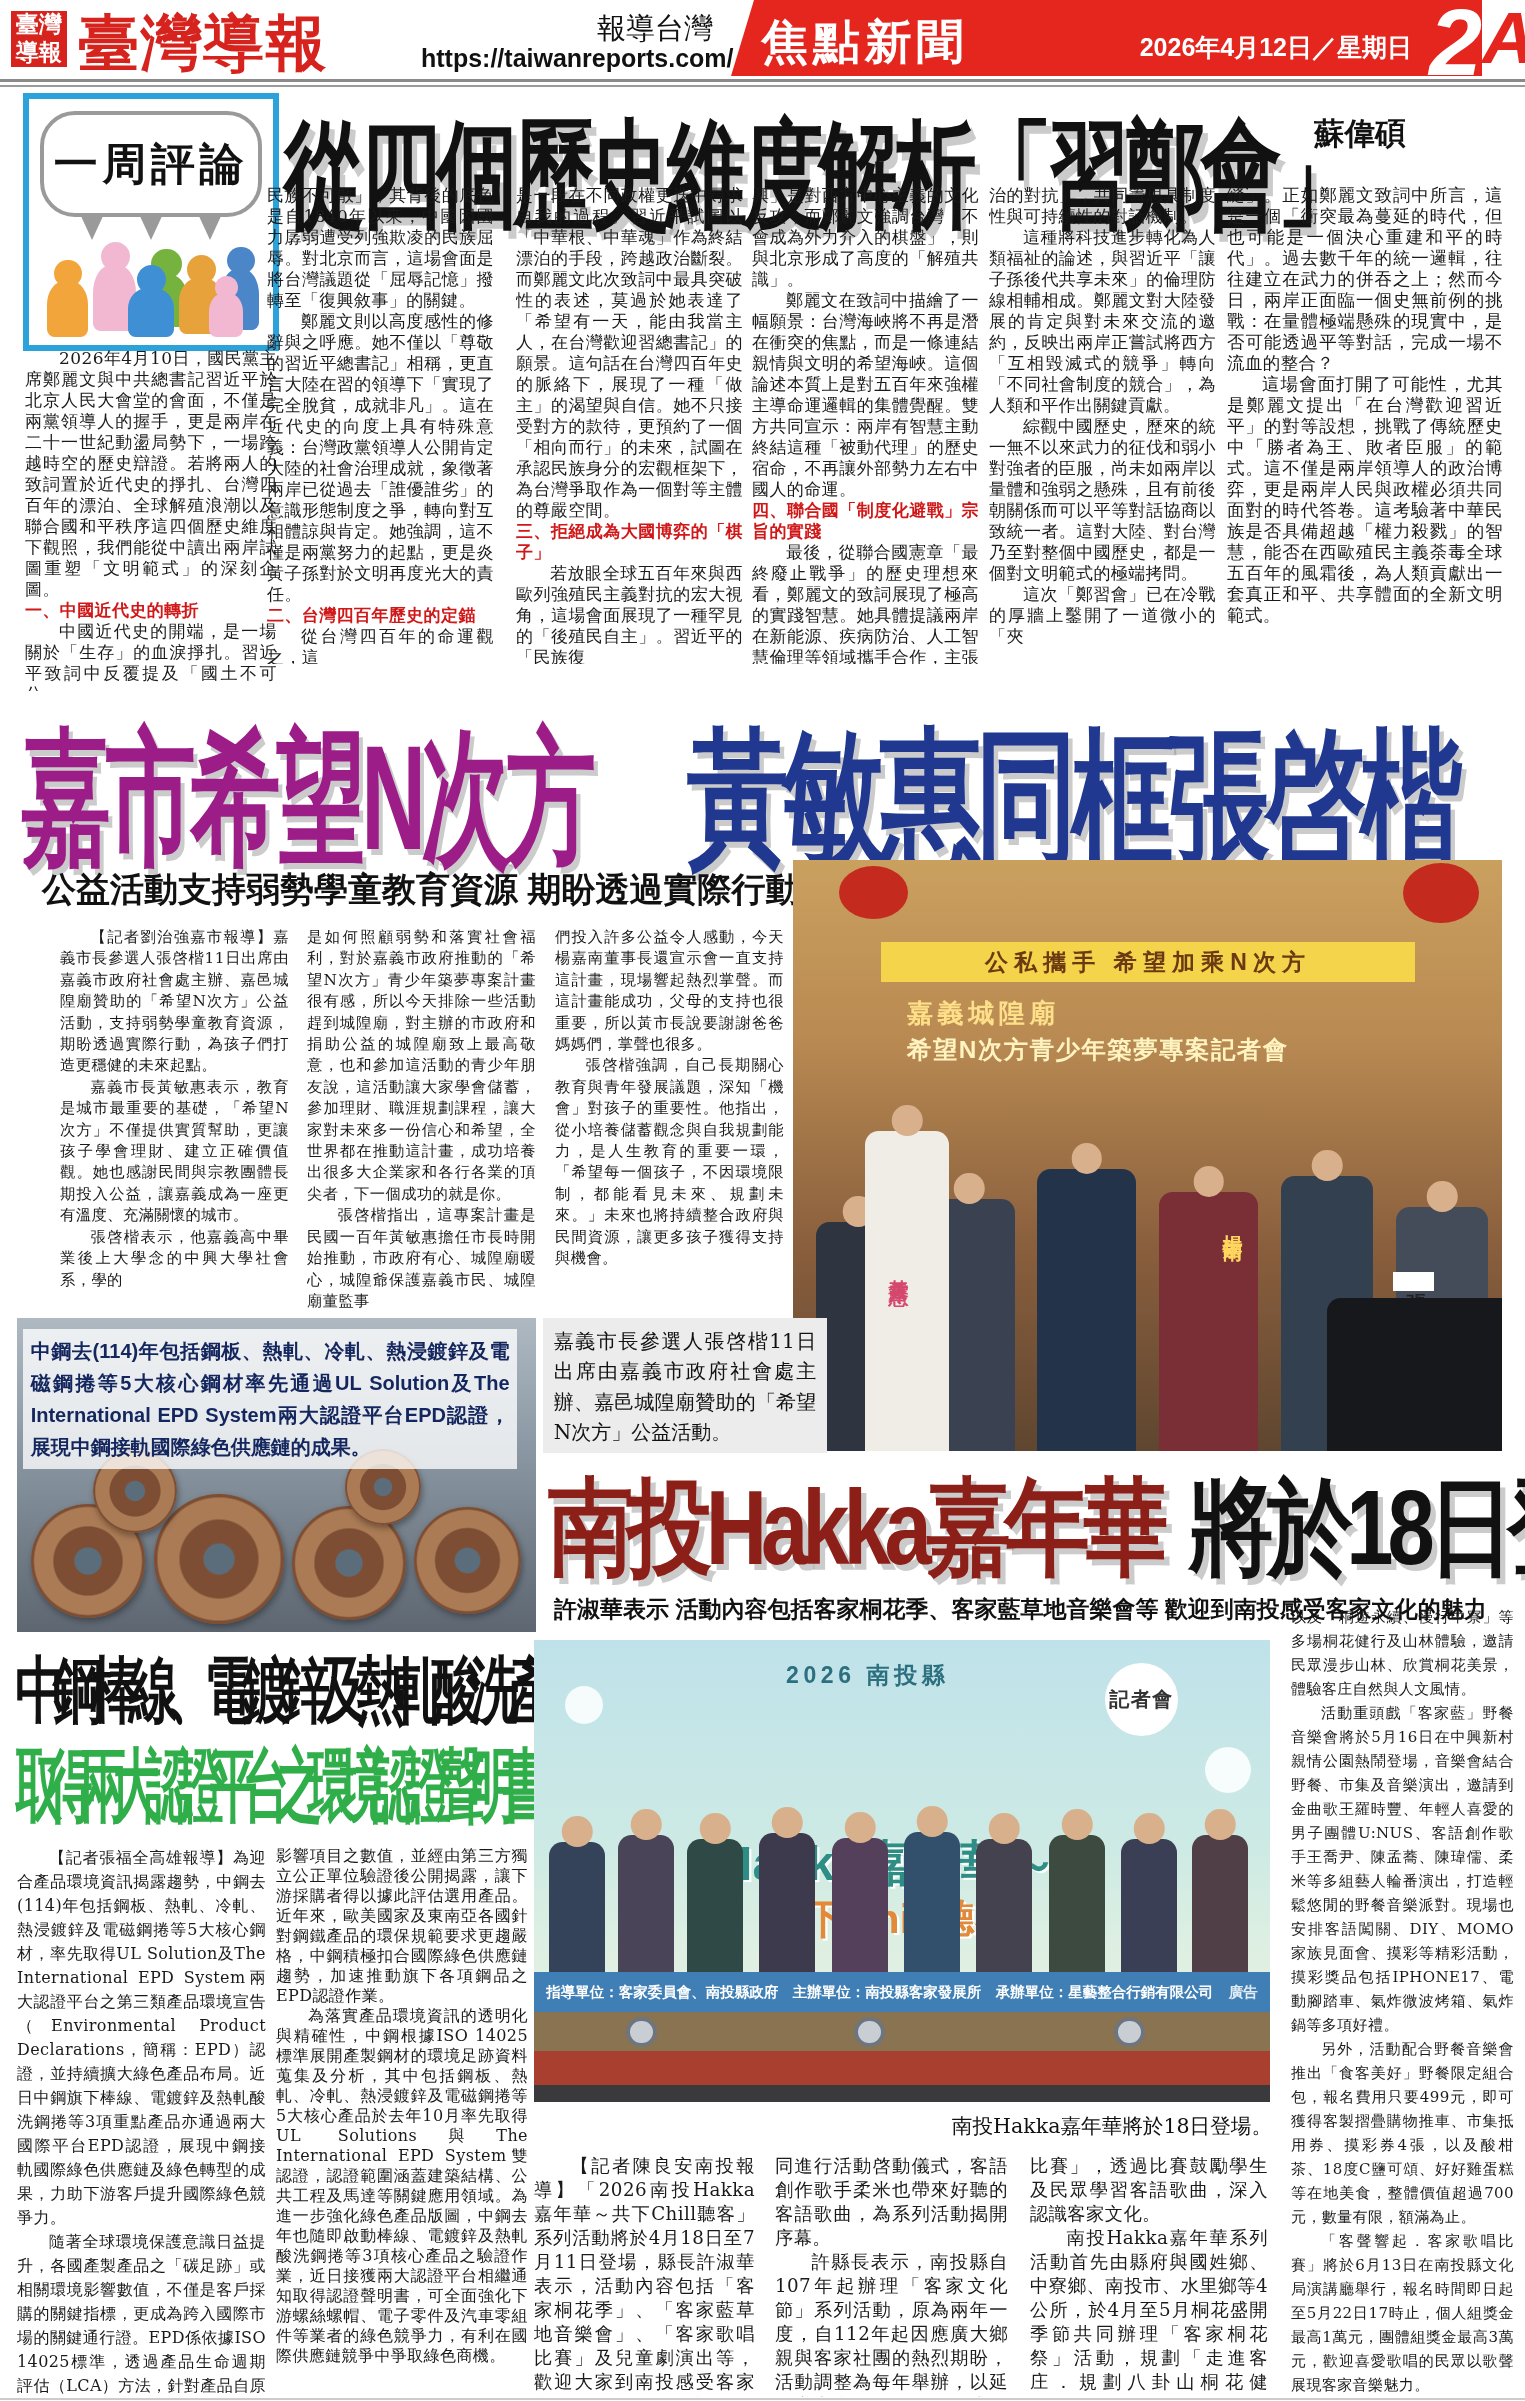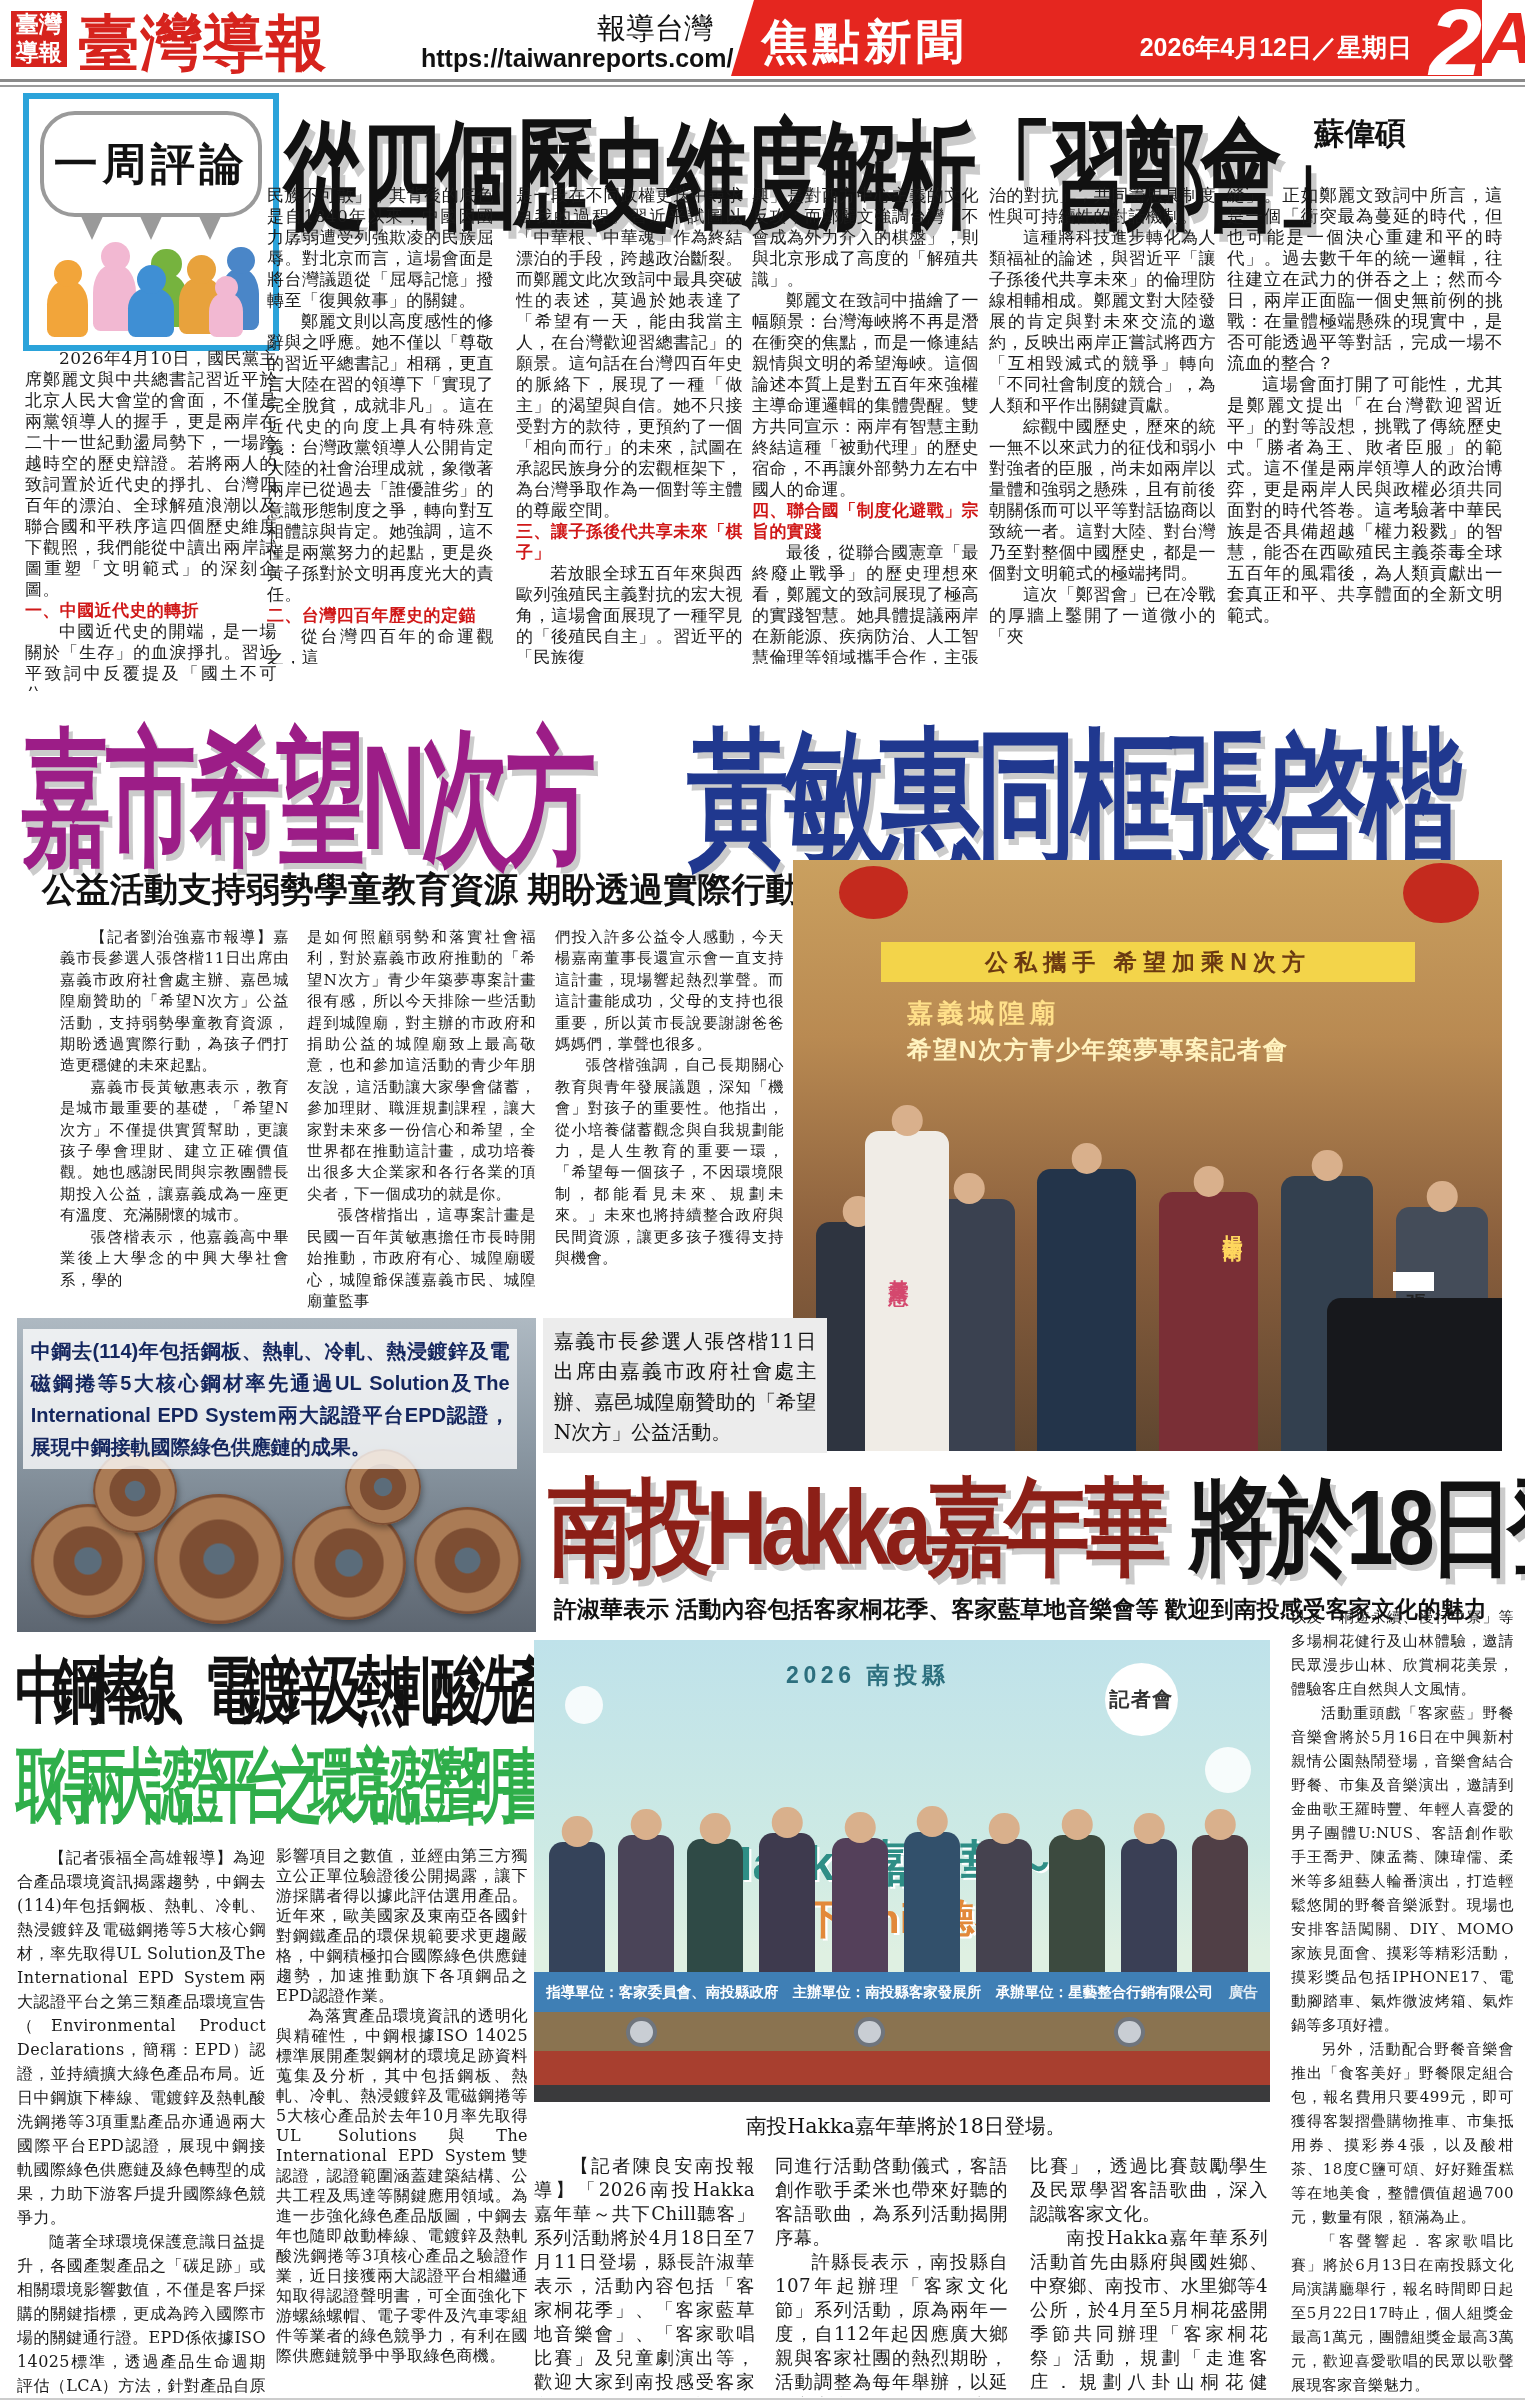--- a/index.html
+++ b/index.html
@@ -83,21 +83,21 @@
       <p class="seg seg-p">中國近代史的開端，是一場關於「生存」的血淚掙扎。習近平致詞中反覆提及「國土不可分、</p>
     </div>
   <div class="abs col" style="left:267px;top:185px;width:227px;height:479px;">
       <p class="seg seg-c">民族不可散」，其背後的底色是自1840年以來，中國因國力孱弱遭受列強欺凌的民族屈辱。對北京而言，這場會面是將台灣議題從「屈辱記憶」撥轉至「復興敘事」的關鍵。</p>
       <p class="seg seg-p">鄭麗文則以高度感性的修辭與之呼應。她不僅以「尊敬的習近平總書記」相稱，更直言大陸在習的領導下「實現了完全脫貧，成就非凡」。這在近代史的向度上具有特殊意義：台灣政黨領導人公開肯定大陸的社會治理成就，象徵著兩岸已從過去「誰優誰劣」的意識形態制度之爭，轉向對互相體諒與肯定。她強調，這不僅是兩黨努力的起點，更是炎黃子孫對於文明再度光大的責任。</p>
       <p class="seg seg-h">二、台灣四百年歷史的定錨</p>
       <p class="seg seg-p">從台灣四百年的命運觀之，這</p>
     </div>
   <div class="abs col" style="left:516px;top:185px;width:227px;height:479px;">
       <p class="seg seg-c">是一段在不同政權更迭中尋求自我的過程。習近平試圖以「中華根、中華魂」作為終結漂泊的手段，跨越政治斷裂。而鄭麗文此次致詞中最具突破性的表述，莫過於她表達了「希望有一天，能由我當主人，在台灣歡迎習總書記」的願景。這句話在台灣四百年史的脈絡下，展現了一種「做主」的渴望與自信。她不只接受對方的款待，更預約了一個「相向而行」的未來，試圖在承認民族身分的宏觀框架下，為台灣爭取作為一個對等主體的尊嚴空間。</p>
-      <p class="seg seg-h">三、讓子孫後代共享未來「棋子」</p>
+      <p class="seg seg-h">三、拒絕成為大國博弈的「棋子」</p>
       <p class="seg seg-p">若放眼全球五百年來與西歐列強殖民主義對抗的宏大視角，這場會面展現了一種罕見的「後殖民自主」。習近平的「民族復</p>
     </div>
   <div class="abs col" style="left:752px;top:185px;width:227px;height:479px;">
       <p class="seg seg-c">興」是對西方中心主義的文化反攻；而鄭麗文強調台灣「不會成為外力介入的棋盤」，則與北京形成了高度的「解殖共識」。</p>
       <p class="seg seg-p">鄭麗文在致詞中描繪了一幅願景：台灣海峽將不再是潛在衝突的焦點，而是一條連結親情與文明的希望海峽。這個論述本質上是對五百年來強權主導命運邏輯的集體覺醒。雙方共同宣示：兩岸有智慧主動終結這種「被動代理」的歷史宿命，不再讓外部勢力左右中國人的命運。</p>
       <p class="seg seg-h">四、聯合國「制度化避戰」宗旨的實踐</p>
       <p class="seg seg-p">最後，從聯合國憲章「最終廢止戰爭」的歷史理想來看，鄭麗文的致詞展現了極高的實踐智慧。她具體提議兩岸在新能源、疾病防治、人工智慧倫理等領域攜手合作，主張兩岸應「超越政</p>
     </div>
   <div class="abs col" style="left:989px;top:185px;width:227px;height:479px;">
       <p class="seg seg-c">治的對抗」，共同籌思具制度性與可持續性的對話機制。</p>
@@ -240,21 +240,21 @@
     </div>
     <div class="abs" style="left:0;bottom:50px;width:100%;height:40px;background:#8a7350;">
       <div class="abs" style="left:92px;top:4.6px;width:30.5px;height:30.5px;border-radius:50%;background:#c9ced4;border:4.6px solid #6f757d;box-sizing:border-box;"></div>
       <div class="abs" style="left:320px;top:4.6px;width:30.5px;height:30.5px;border-radius:50%;background:#c9ced4;border:4.6px solid #6f757d;box-sizing:border-box;"></div>
       <div class="abs" style="left:580px;top:4.6px;width:30.5px;height:30.5px;border-radius:50%;background:#c9ced4;border:4.6px solid #6f757d;box-sizing:border-box;"></div>
     </div>
     <div class="abs" style="left:0;bottom:17px;width:100%;height:34px;background:#a83f2f;"></div>
     <div class="abs" style="left:0;bottom:0;width:100%;height:17px;background:#3a3a3c;"></div>
   </div>
 
-  <div class="abs" style="left:746px;top:2112px;width:526px;font-size:20.6px;color:#111;">南投Hakka嘉年華將於18日登場。</div>
+  <div class="abs" style="left:746px;top:2112px;width:526px;font-size:20.6px;color:#111;text-align:right;">南投Hakka嘉年華將於18日登場。</div>
 
   <div class="abs col" style="left:534px;top:2154px;width:221px;height:243px;font-size:18.3px;line-height:24px;">
       <p class="seg seg-p">【記者陳良安南投報導】「2026南投Hakka嘉年華～共下Chill聽客」系列活動將於4月18日至7月11日登場，縣長許淑華表示，活動內容包括「客家桐花季」、「客家藍草地音樂會」、「客家歌唱比賽」及兒童劇演出等，歡迎大家到南投感受客家文化的魅力。日前許縣長與縣議員黃春麟、國姓鄉長邱美玲、中寮鄉長廖宜賢等出席貴賓共</p>
     </div>
   <div class="abs col" style="left:775px;top:2154px;width:233px;height:243px;font-size:18.3px;line-height:24px;">
       <p class="seg seg-c">同進行活動啓動儀式，客語創作歌手柔米也帶來好聽的客語歌曲，為系列活動揭開序幕。</p>
       <p class="seg seg-p">許縣長表示，南投縣自107年起辦理「客家文化節」系列活動，原為兩年一度，自112年起因應廣大鄉親與客家社團的熱烈期盼，活動調整為每年舉辦，以延續客家文化的傳承與推廣；今年度擴大辦理、延長活動時間，並增加「客語歌唱</p>
     </div>
   <div class="abs col" style="left:1030px;top:2154px;width:238px;height:243px;font-size:18.3px;line-height:24px;">
       <p class="seg seg-c">比賽」，透過比賽鼓勵學生及民眾學習客語歌曲，深入認識客家文化。</p>

